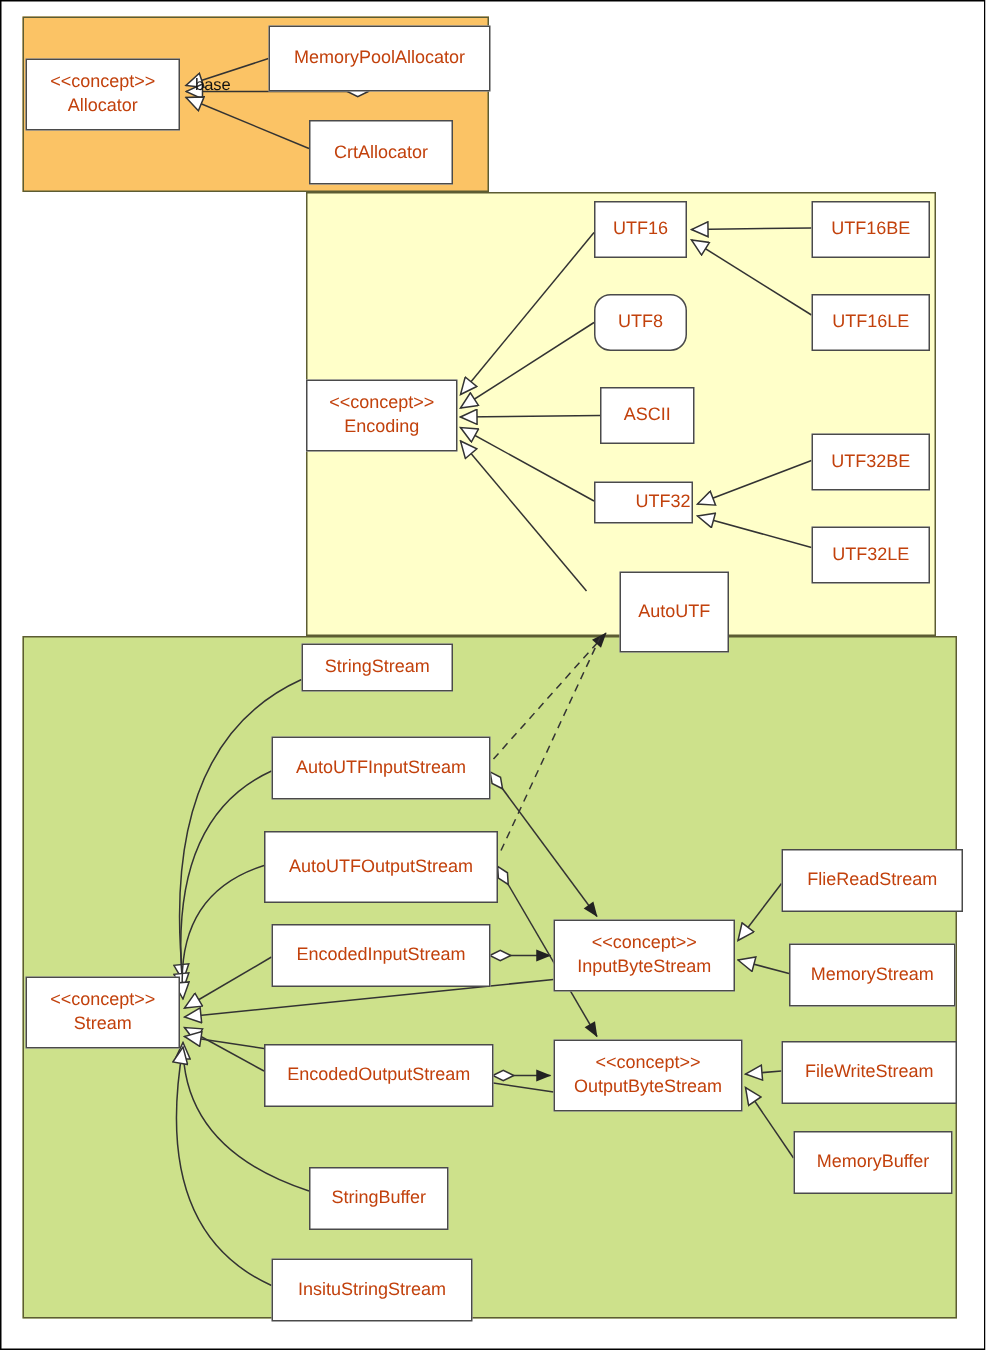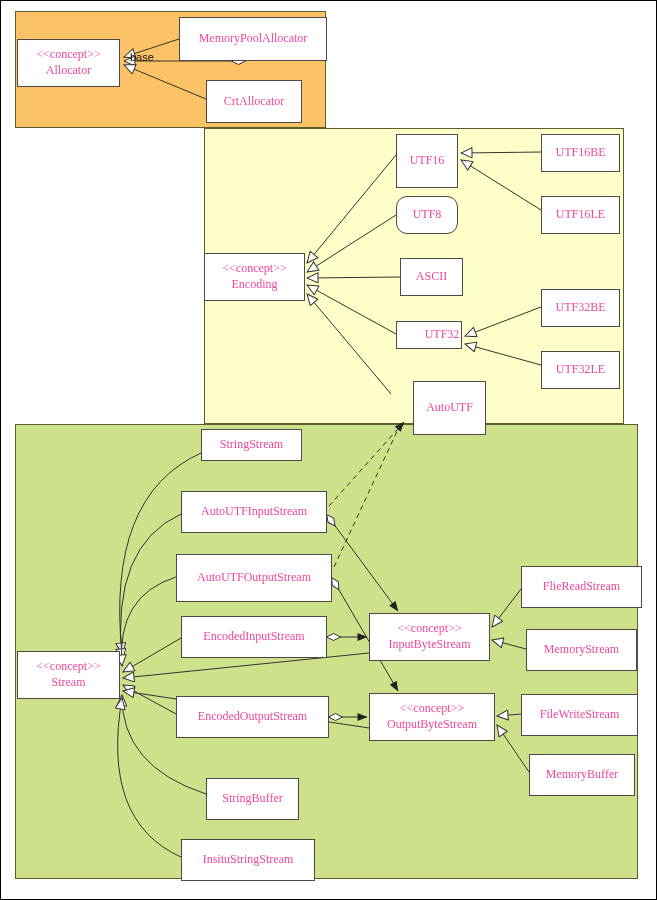--- a/index.html
+++ b/index.html
@@ -6,23 +6,22 @@
   .canvas{
     position:relative;width:657px;height:900px;background:#ffffff;
     border:1px solid #000;box-sizing:border-box;
     font-family:"Liberation Sans",sans-serif;overflow:hidden;
   }
   .region{position:absolute;border:1px solid #5c5c33;box-sizing:border-box;z-index:1;}
   svg.edges{position:absolute;left:0;top:0;z-index:2;pointer-events:none;}
   .node{
     position:absolute;background:#fff;border:1px solid #4a4a4a;box-sizing:border-box;
     display:flex;flex-direction:column;justify-content:center;
-    font-size:12px;color:#ec4899;line-height:1.3;text-align:center;z-index:3;
+    font-size:12px;color:#c2410c;line-height:1.3;text-align:center;z-index:3;
     white-space:nowrap;
-    font-family:Liberation Serif, serif;
   }
   .edge-label{position:absolute;z-index:4;font-size:11px;color:#111;}
 </style>
 </head>
 <body>
 
 <div class="canvas">
 
   <div class="region" style="left: 14px; top: 10px; width: 311px; height: 117px; background: rgb(251, 195, 101);"></div>
   <div class="region" style="left: 203px; top: 127px; width: 420px; height: 296px; background: rgb(255, 255, 201);"></div>
@@ -92,21 +91,21 @@
     <span>MemoryPoolAllocator</span>
   </div>
   <div class="node" style="left:205px;top:79px;width:96px;height:43px;">
     <span>CrtAllocator</span>
   </div>
 
   <div class="node" style="left:203px;top:252px;width:101px;height:48px;">
     <span>&lt;&lt;concept&gt;&gt;</span>
     <span>Encoding</span>
   </div>
-  <div class="node" style="left:395px;top:133px;width:62px;height:54px;">
+  <div class="node" style="left:395px;top:133px;width:62px;height:38px;">
     <span>UTF16</span>
   </div>
   <div class="node" style="left:395px;top:195px;width:62px;height:38px;border-radius:11px;">
     <span>UTF8</span>
   </div>
   <div class="node" style="left:399px;top:257px;width:63px;height:38px;">
     <span>ASCII</span>
   </div>
   <div class="node" style="left:395px;top:320px;width:66px;height:28px;padding-left:26px;">
     <span>UTF32</span>

